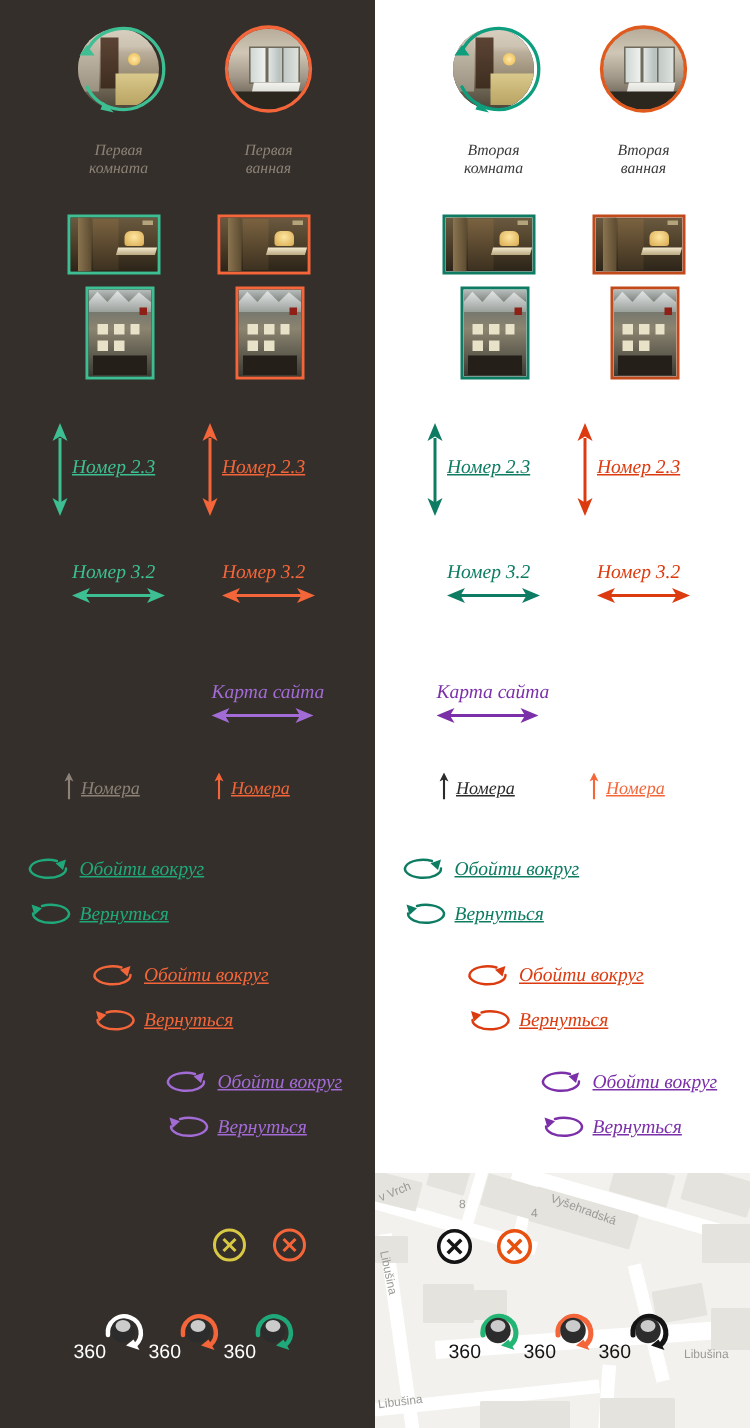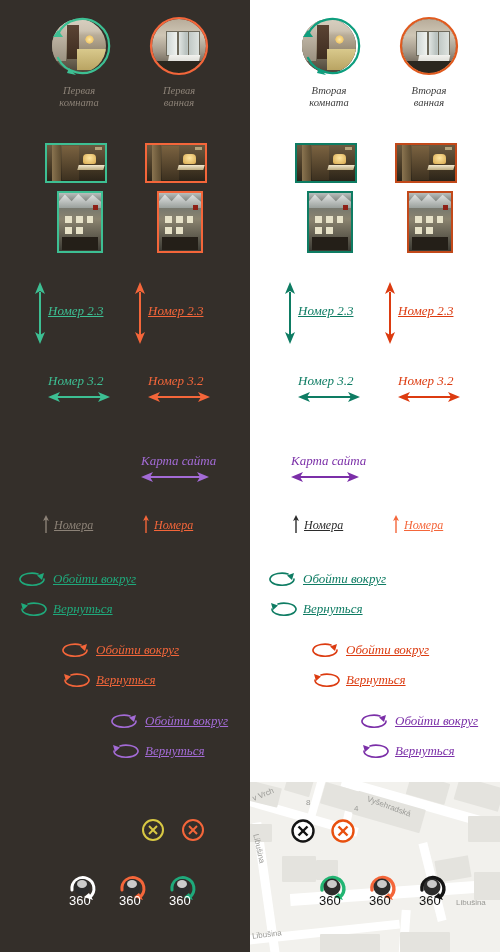--- a/index.html
+++ b/index.html
@@ -17,21 +17,21 @@
   .panel.light{ left:250px; }
 
   
   .circ-item{ position:absolute; width:96px; text-align:center; }
   .circ-ring{ position:relative; width:68px; height:68px; margin:0 auto; }
   .circ-photo{
     position:absolute; left:7px; top:7px; width:54px; height:54px; border-radius:50%;
     overflow:hidden; background:#3b342c;
   }
   .circ-ring svg{ position:absolute; left:0; top:0; }
-  .circ-label{ margin-top:5px; font-style:italic; font-size:10.5px; line-height:12px; }
+  .circ-label{ margin-top:15px; font-style:italic; font-size:10.5px; line-height:12px; }
 
   
   .room1{ width:100%; height:100%;
     background:
       linear-gradient(180deg,#d8cfc0 0%,#cdc3b2 22%,#b9ad99 30%,#9c8f78 55%,#6d6453 75%,#4b4438 100%);
     position:relative; }
   .room1:before{ content:""; position:absolute; left:28%; top:12%; width:22%; height:62%;
     background:linear-gradient(180deg,#5b4434,#3e2d20); }
   .room1:after{ content:""; position:absolute; left:62%; top:30%; width:16%; height:16%;
     background:radial-gradient(circle,#ffe9a8,#f0c86a 60%,rgba(240,200,106,0) 70%); border-radius:50%; }
@@ -77,21 +77,21 @@
     background:linear-gradient(180deg,#e8eaea,#9aa09c); clip-path:polygon(0 55%,14% 10%,30% 55%,46% 6%,64% 55%,80% 12%,100% 58%,100% 100%,0 100%); }
   .facade .win{ position:absolute; background:#e7e2c8; }
   .facade .dark{ position:absolute; background:#241f18; }
   .facade .red{ position:absolute; right:6%; top:20%; width:12%; height:10%; background:#8e2017; }
 
   
   .lbl{ position:absolute; font-style:italic; white-space:nowrap; }
   .u{ text-decoration:underline;font-family:Liberation Serif, serif; }
   .arrow-abs{ position:absolute; }
 
-  .cap360{ position:absolute; font-family:"Liberation Sans", sans-serif; font-style:normal;margin-left:20px; }
+  .cap360{ position:absolute; font-family:"Liberation Sans", sans-serif; font-style:normal; }
 
   
   .map{ position:absolute; left:250px; top:782px; width:250px; height:170px; overflow:hidden;
         background:#F2F1ED; }
   .map .road{ position:absolute; background:#FFFFFF; }
   .map .bld{ position:absolute; background:#E4E3DE; border-radius:1px; }
   .map .mlabel{ position:absolute; font-family:"Liberation Sans", sans-serif; font-size:8px;
         color:#9a9a96; white-space:nowrap; }
 </style>
 </head>

